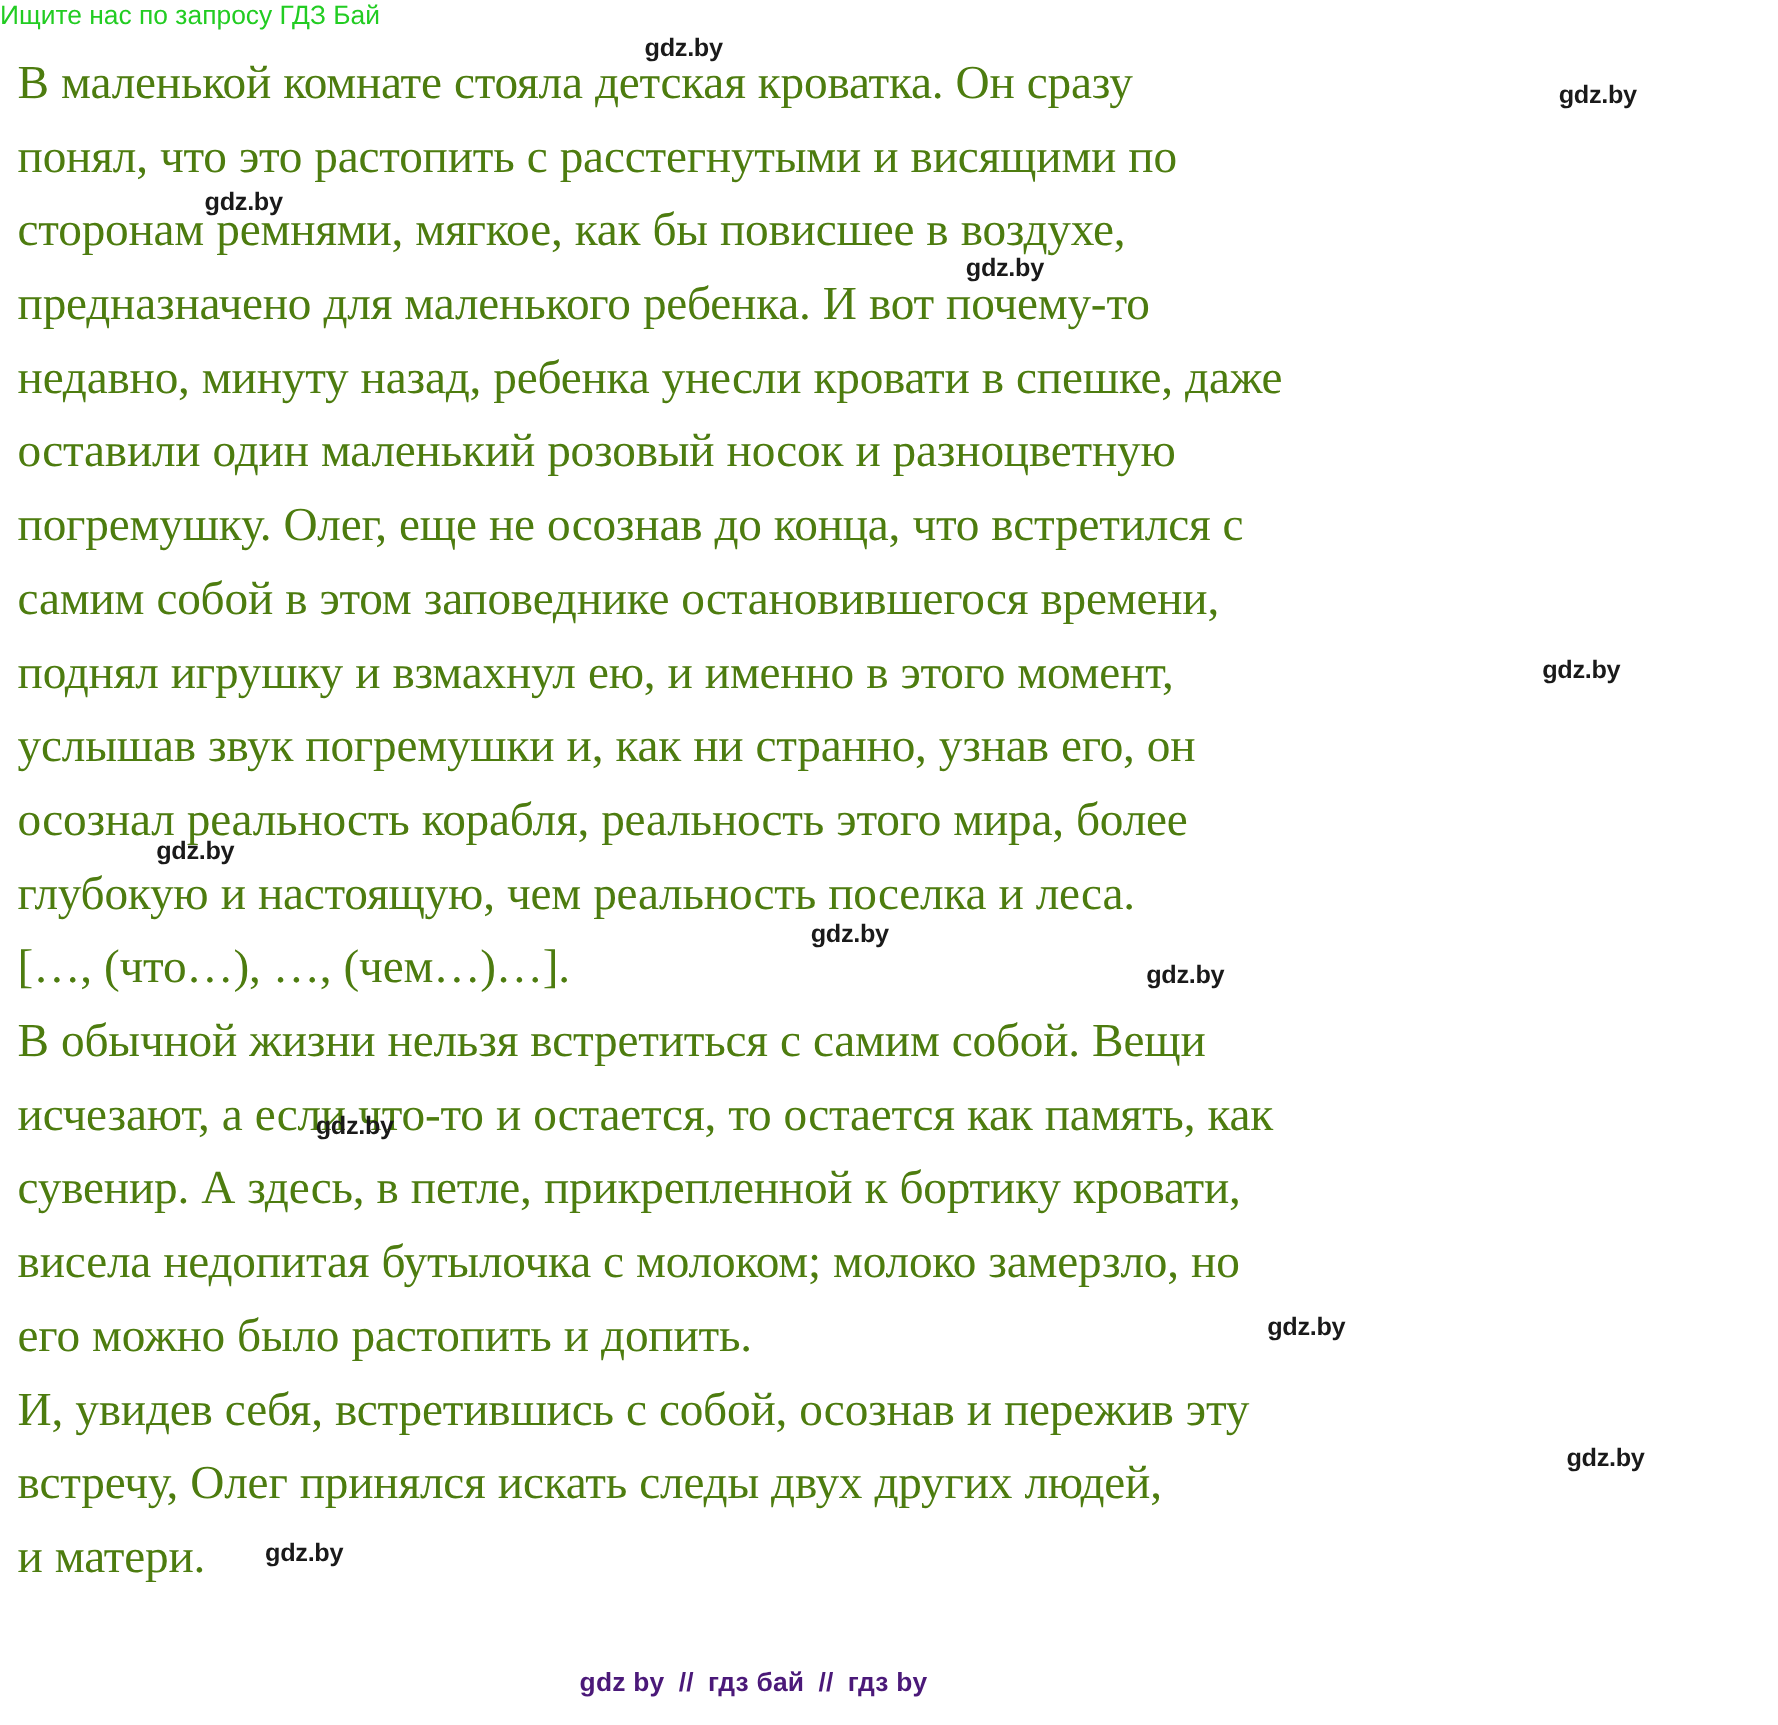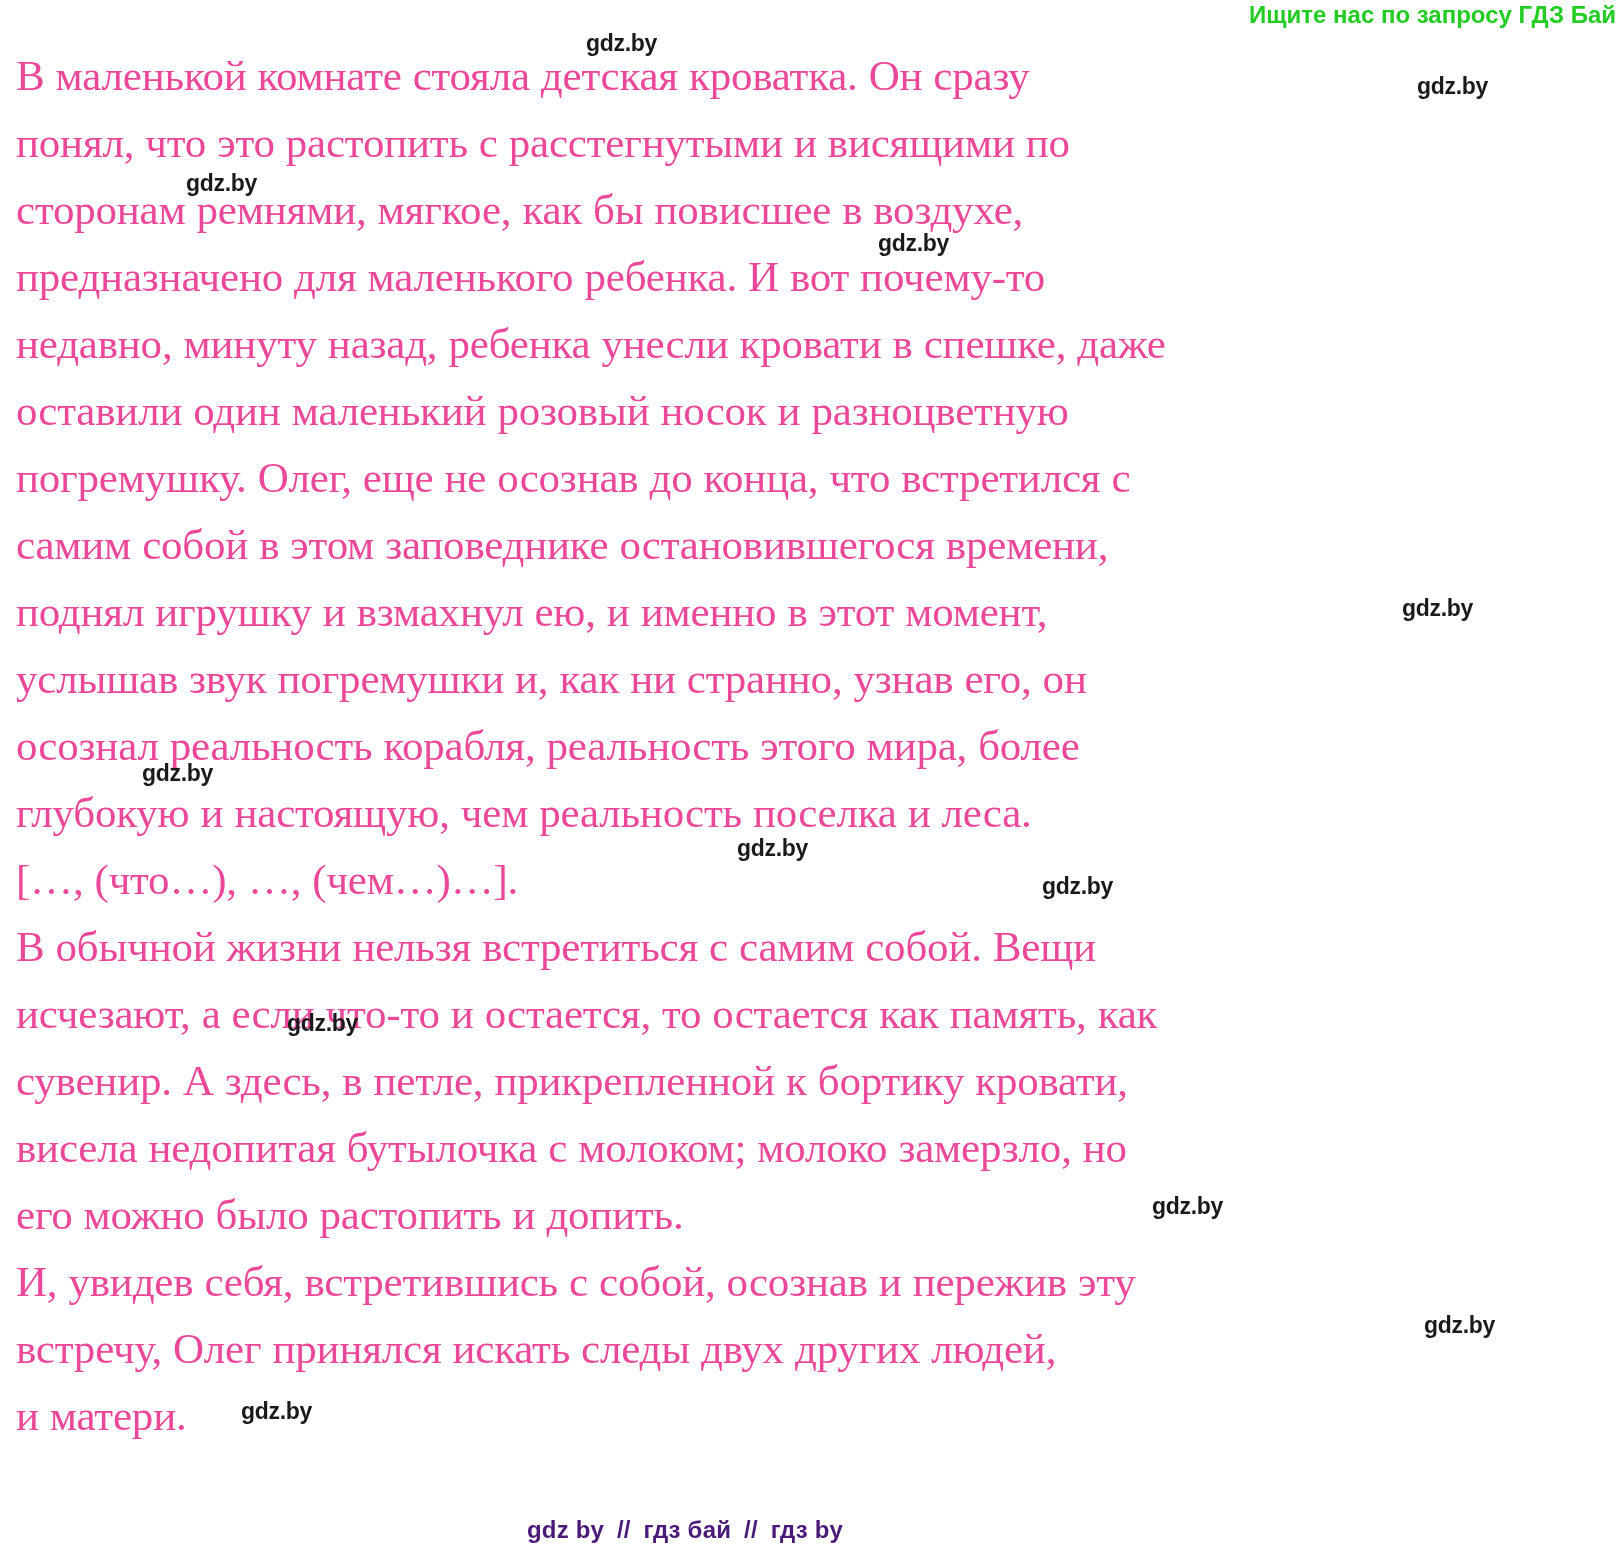--- a/index.html
+++ b/index.html
@@ -14,40 +14,40 @@
     overflow: hidden;
     font-family: "Liberation Serif", serif;
   }
 
   
   .promo-banner {
     position: absolute;
     top: 0px;
     left: 0;
     width: 1616px;
-    text-align: right;
+    text-align: left;
     font-family: "Liberation Sans", sans-serif;
     font-size: 24px;
-    font-weight: 700;
+    font-weight: 400;
     color: #22cc22;
     letter-spacing: 0px;
     white-space: nowrap;
     line-height: 30px;
   }
 
   
   .doc-body {
     position: absolute;
     top: 42px;
     left: 16px;
     width: 1545px;
     font-family: "Liberation Serif", serif;
     font-size: 43px;
     line-height: 67px;
-    color: #ec4899;
+    color: #4d7c0f;
     letter-spacing: -0.2px;
     word-spacing: 0.5px;
   }
   .doc-line {
     white-space: nowrap;
     height: 67px;
     font-family: "Liberation Serif", serif;
   }
   .scheme-line {
     white-space: nowrap;
@@ -90,21 +90,21 @@
 
 <div class="doc-body">
   <div class="doc-line">В маленькой комнате стояла детская кроватка. Он сразу</div>
   <div class="doc-line">понял, что это растопить с расстегнутыми и висящими по</div>
   <div class="doc-line">сторонам ремнями, мягкое, как бы повисшее в воздухе,</div>
   <div class="doc-line">предназначено для маленького ребенка. И вот почему-то</div>
   <div class="doc-line">недавно, минуту назад, ребенка унесли кровати в спешке, даже</div>
   <div class="doc-line">оставили один маленький розовый носок и разноцветную</div>
   <div class="doc-line">погремушку. Олег, еще не осознав до конца, что встретился с</div>
   <div class="doc-line">самим собой в этом заповеднике остановившегося времени,</div>
-  <div class="doc-line">поднял игрушку и взмахнул ею, и именно в этот момент,</div>
+  <div class="doc-line">поднял игрушку и взмахнул ею, и именно в этого момент,</div>
   <div class="doc-line">услышав звук погремушки и, как ни странно, узнав его, он</div>
   <div class="doc-line">осознал реальность корабля, реальность этого мира, более</div>
   <div class="doc-line">глубокую и настоящую, чем реальность поселка и леса.</div>
   <div class="scheme-line">[…, (что…), …, (чем…)…].</div>
   <div class="doc-line">В обычной жизни нельзя встретиться с самим собой. Вещи</div>
   <div class="doc-line">исчезают, а если что-то и остается, то остается как память, как</div>
   <div class="doc-line">сувенир. А здесь, в петле, прикрепленной к бортику кровати,</div>
   <div class="doc-line">висела недопитая бутылочка с молоком; молоко замерзло, но</div>
   <div class="doc-line">его можно было растопить и допить.</div>
   <div class="doc-line">И, увидев себя, встретившись с собой, осознав и пережив эту</div>

